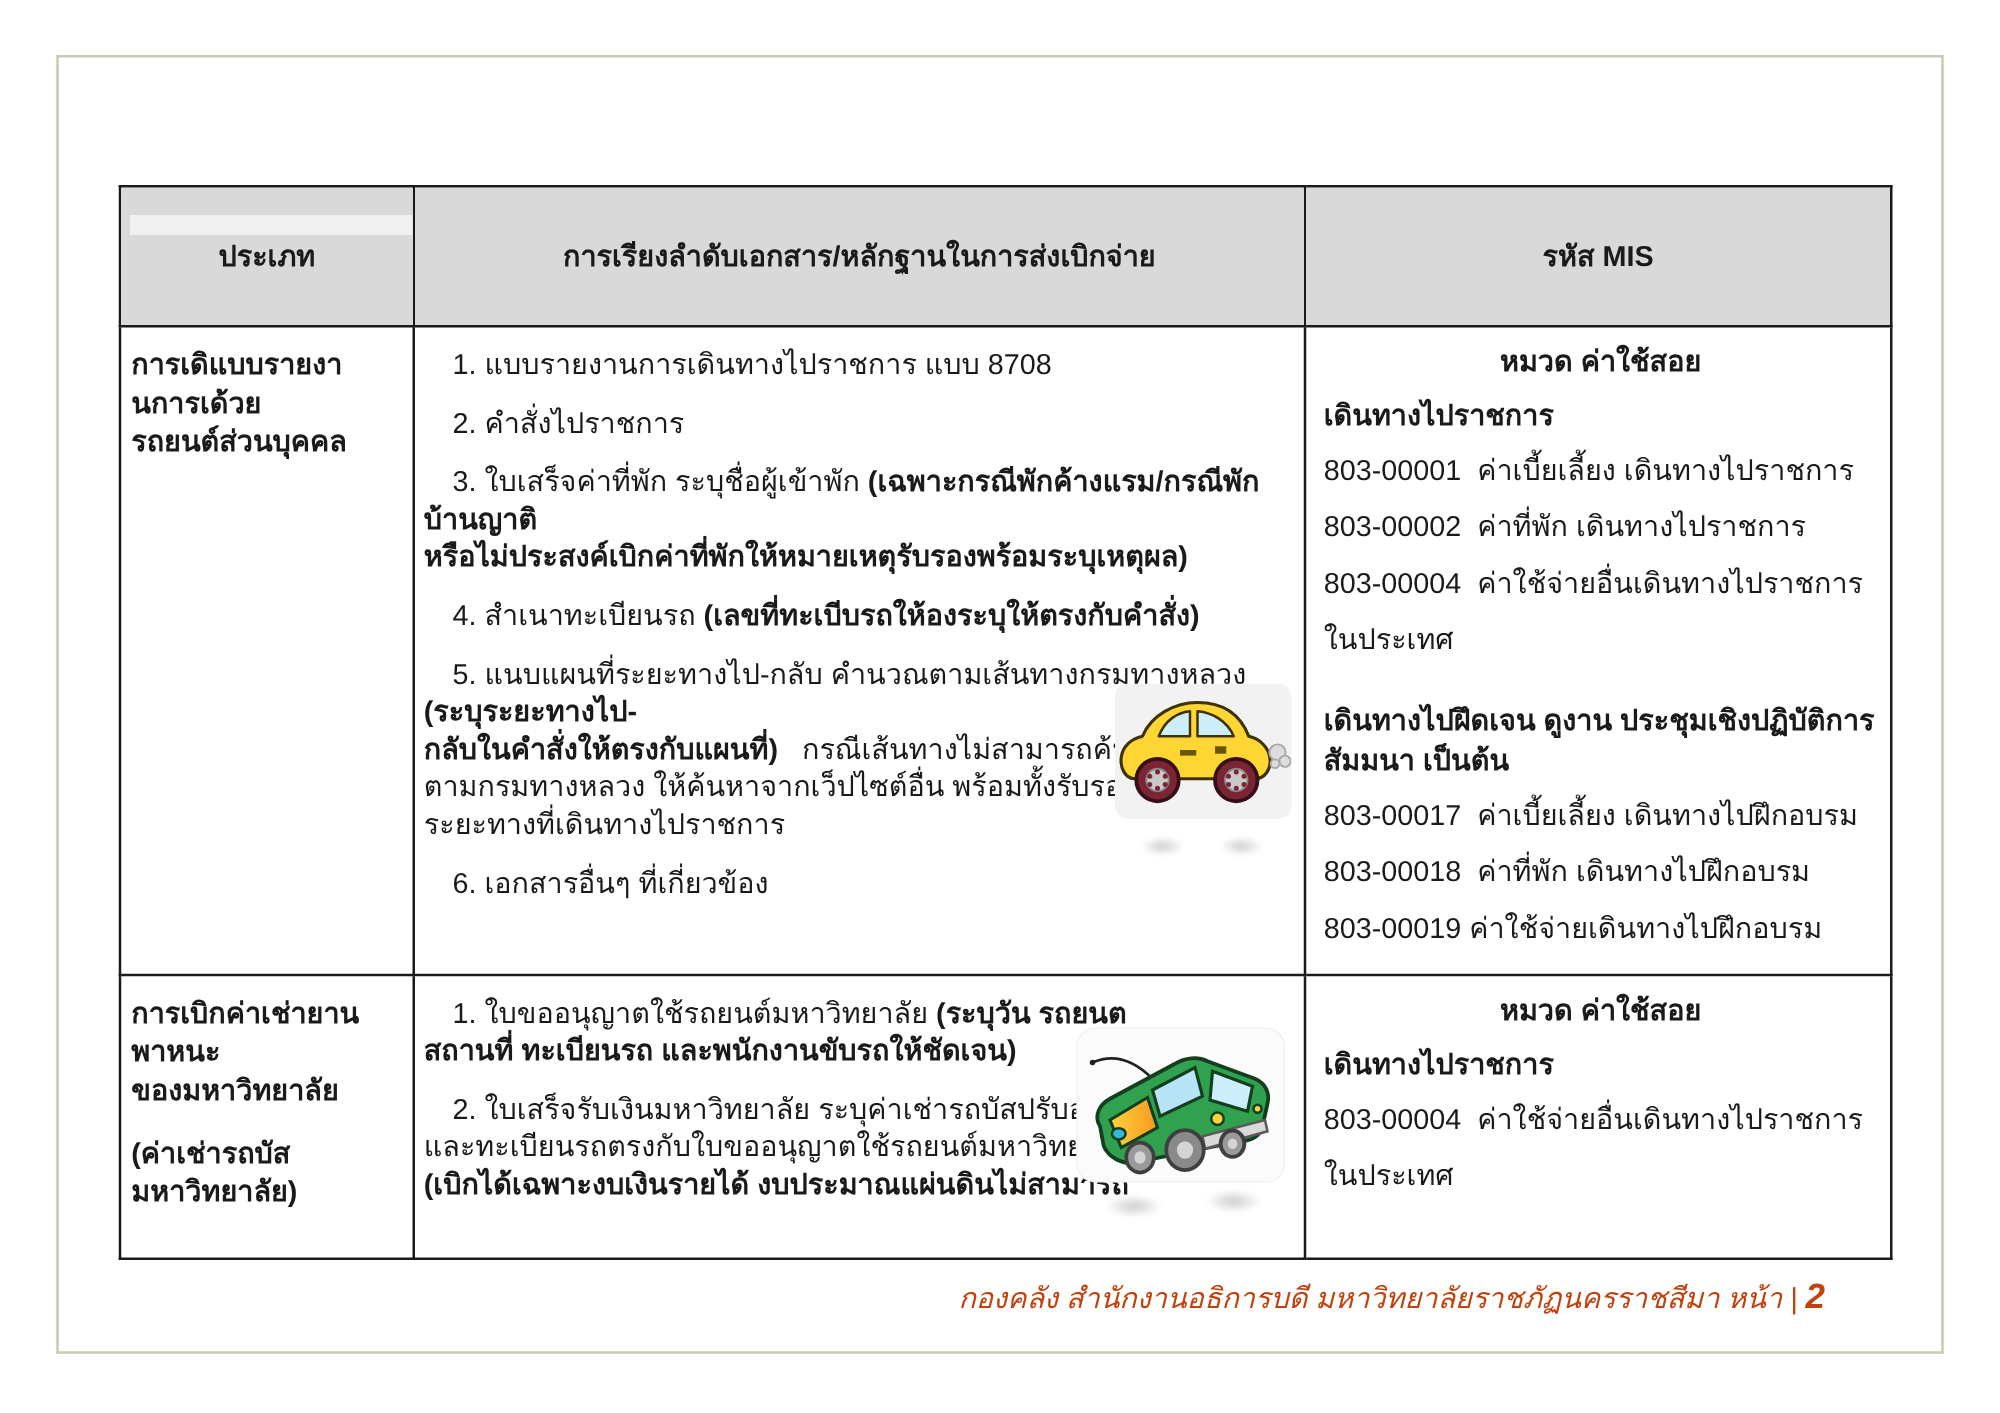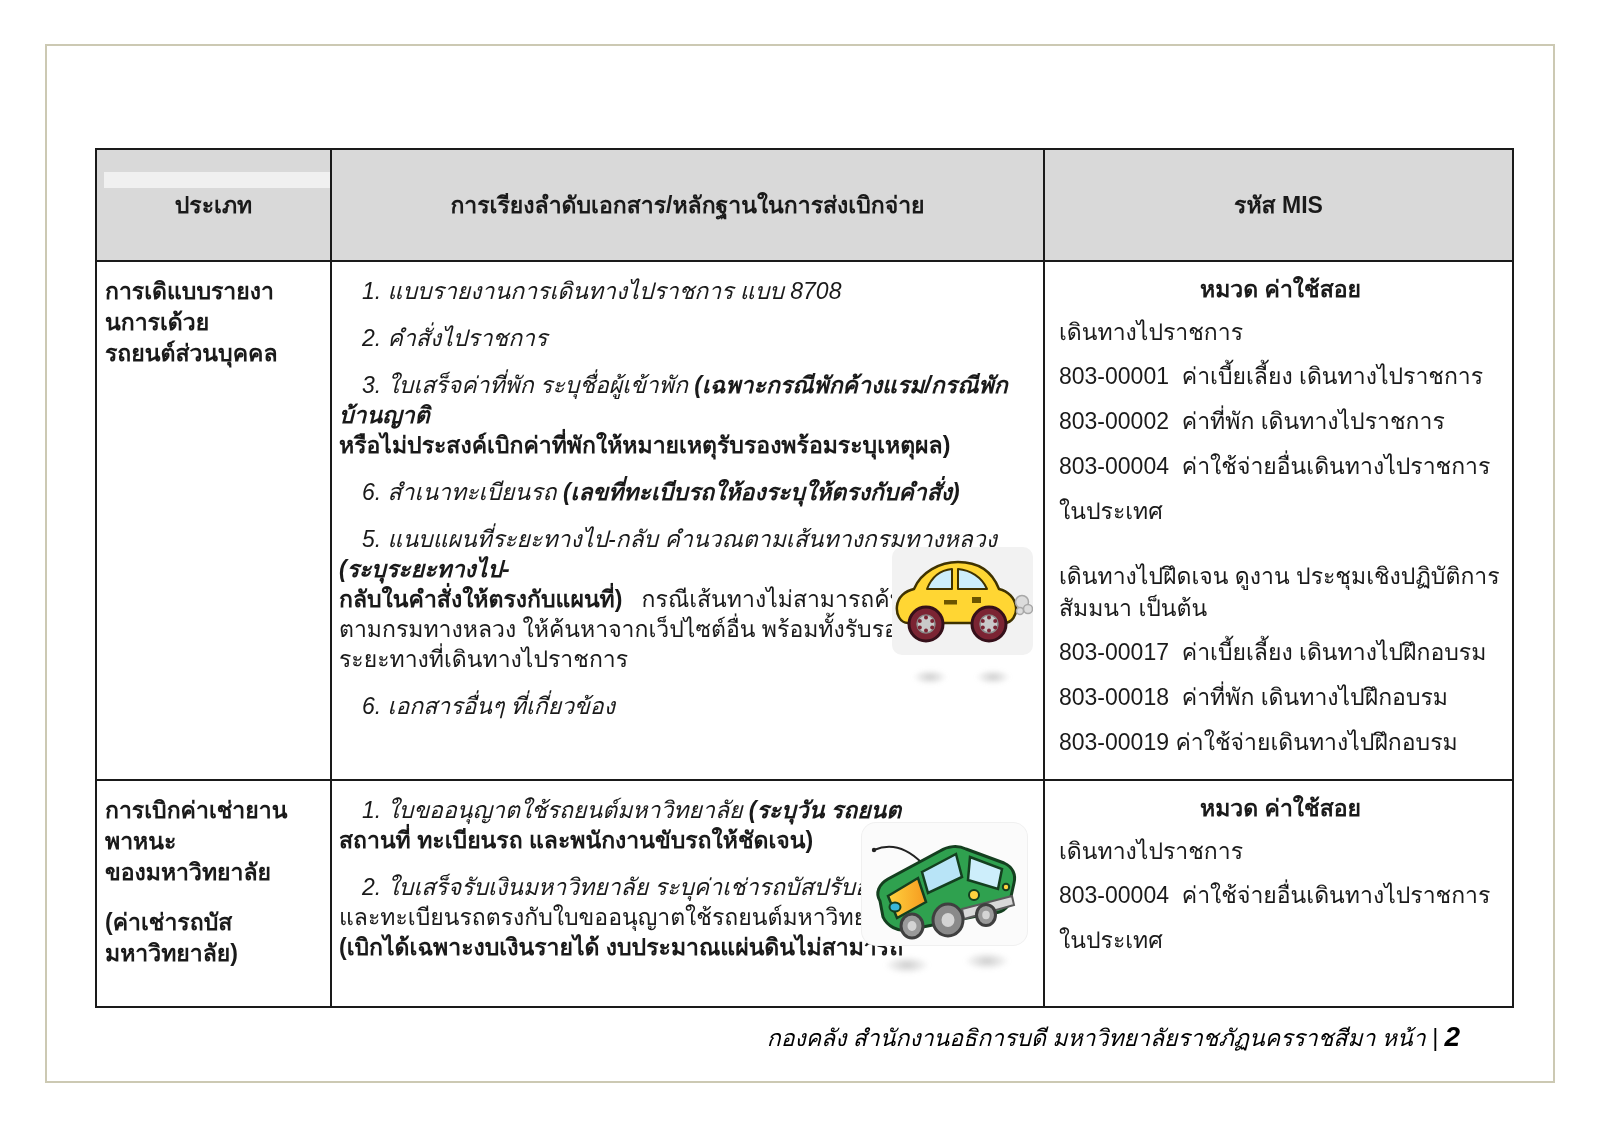--- a/index.html
+++ b/index.html
@@ -50,26 +50,26 @@
   tr.row-1 td { height: 503px; }
   tr.row-2 td { height: 211px; }
 
   td.cell-type { padding: 14px 8px 0 8px; font-weight: bold; }
   .type-line { line-height: 31px; white-space: pre-wrap; }
   .type-sub  { line-height: 31px; margin-top: 19px; white-space: pre-wrap; }
 
   td.cell-docs { padding: 14px 10px 0 7px; }
   .p { margin: 0 0 17px 0; }
   .line { line-height: 30px; white-space: pre-wrap; }
-  .indent { text-indent: 23px; font-style: italic; }
+  .indent { text-indent: 23px; }
   .b { font-weight: bold; }
 
   td.cell-mis { padding: 10px 10px 0 14px; }
   .mis-title { text-align: center; font-weight: bold; line-height: 34px; margin-bottom: 10px; white-space: pre-wrap; }
-  .mis-sub   { font-weight: normal; line-height: 32px; margin-bottom: 6px; white-space: pre-wrap; }
+  .mis-sub   { font-weight: bold; line-height: 32px; margin-bottom: 6px; white-space: pre-wrap; }
   .mis-code  { line-height: 45px; white-space: pre-wrap; }
   .mis-group2 { margin-top: 26px; }
 
   .clipart {
     position: absolute;
     border-radius: 10px;
   }
   .clipart-car {
     left: 560px; top: 285px;
     width: 141px; height: 108px;
@@ -87,21 +87,21 @@
   .reflect {
     position: absolute;
     border-radius: 50%;
     background: radial-gradient(closest-side, rgba(110,110,110,0.35), rgba(110,110,110,0) 75%);
     filter: blur(2px);
   }
 
   .footer {
     position: absolute;
     top: 993px; right: 140px;
-    color: #000000;
+    color: #c2410c;
     font-style: italic;
     font-size: 23px;
     white-space: pre-wrap;
   }
   .footer .page-num {
     font-size: 28px;
     font-weight: bold;
     font-style: italic;
   }
 </style>
@@ -143,21 +143,21 @@
             <div class="line indent">1. แบบรายงานการเดินทางไปราชการ แบบ 8708</div>
           </div>
           <div class="p">
             <div class="line indent">2. คำสั่งไปราชการ</div>
           </div>
           <div class="p">
             <div class="line indent"><span>3. ใบเสร็จค่าที่พัก ระบุชื่อผู้เข้าพัก </span><span class="b">(เฉพาะกรณีพักค้างแรม/กรณีพักบ้านญาติ</span></div>
             <div class="line b">หรือไม่ประสงค์เบิกค่าที่พักให้หมายเหตุรับรองพร้อมระบุเหตุผล)</div>
           </div>
           <div class="p">
-            <div class="line indent"><span>6. สำเนาทะเบียนรถ </span><span class="b">(เลขที่ทะเบีบรถให้องระบุให้ตรงกับคำสั่ง)</span></div>
+            <div class="line indent"><span>4. สำเนาทะเบียนรถ </span><span class="b">(เลขที่ทะเบีบรถให้องระบุให้ตรงกับคำสั่ง)</span></div>
           </div>
           <div class="p">
             <div class="line indent"><span>5. แนบแผนที่ระยะทางไป-กลับ คำนวณตามเส้นทางกรมทางหลวง </span><span class="b">(ระบุระยะทางไป-</span></div>
             <div class="line"><span class="b">กลับในคำสั่งให้ตรงกับแผนที่)</span><span>   กรณีเส้นทางไม่สามารถค้นหาได้</span></div>
             <div class="line">ตามกรมทางหลวง ให้ค้นหาจากเว็ปไซต์อื่น พร้อมทั้งรับรอง</div>
             <div class="line">ระยะทางที่เดินทางไปราชการ</div>
           </div>
           <div class="p">
             <div class="line indent">6. เอกสารอื่นๆ ที่เกี่ยวข้อง</div>
           </div>

